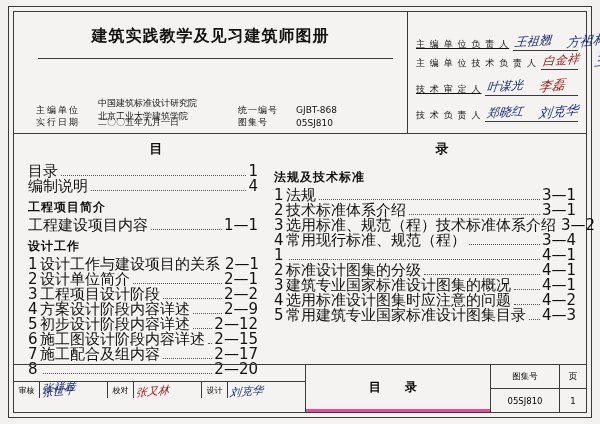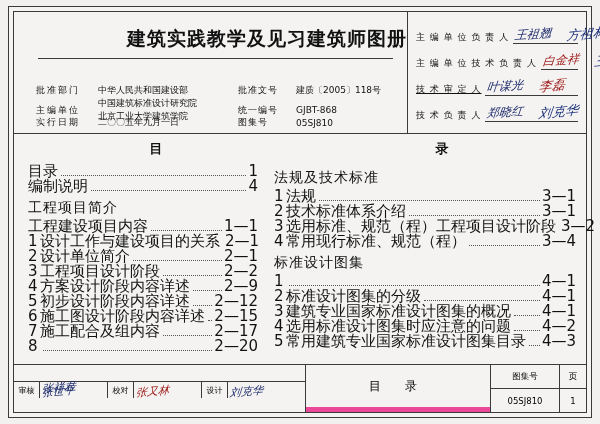--- a/index.html
+++ b/index.html
@@ -6,68 +6,68 @@
   body{width:600px;height:424px;overflow:hidden;font-family:"DejaVu Sans","Liberation Sans",sans-serif;}
   .page{position:relative;width:600px;height:424px;background:#f2f1ef;box-sizing:border-box;}
   .sheet{position:absolute;left:8px;top:6px;width:584px;height:412px;border:1px solid #3a3a3a;box-sizing:border-box;background:#f4f3f1;}
   .inner{position:absolute;left:4px;top:4px;right:4px;bottom:4px;border:1px solid #3a3a3a;box-sizing:border-box;}
 
   
   .topwrap{position:absolute;left:0;top:0;right:0;height:122px;border-bottom:1px solid #3a3a3a;box-sizing:border-box;display:flex;}
   .topleft{width:394px;border-right:1px solid #3a3a3a;box-sizing:border-box;position:relative;}
   .topright{flex:1;position:relative;}
 
-  .bigtitle{position:absolute;left:0;right:0;top:14px;text-align:right;font-size:19px;font-weight:bold;letter-spacing:1px;color:#111;}
+  .bigtitle{position:absolute;left:0;right:0;top:14px;text-align:center;font-size:16px;font-weight:bold;letter-spacing:1px;color:#111;}
   .titleline{position:absolute;left:24px;right:14px;top:46px;height:1px;background:#3a3a3a;}
 
   .metarow{position:absolute;left:22px;right:10px;font-size:9px;color:#111;display:flex;align-items:center;}
   .metarow .lbl{width:62px;letter-spacing:2px;}
   .metarow .val{width:140px;}
   .metarow .lbl2{width:58px;letter-spacing:1px;}
   .metarow .val2{flex:1;}
   .r2{top:72px;}
   .r3{top:85px;}
   .r4{top:104px;}
   .stack{display:flex;flex-direction:column;line-height:13px;justify-content:center;}
 
   
   .sigrow{position:absolute;left:8px;right:8px;font-size:9px;display:flex;align-items:flex-end;color:#111;}
   .sigrow .slbl{letter-spacing:1px;white-space:nowrap;}
   .sigrow .sval{flex:1;margin-left:4px;border-bottom:1px solid #3a3a3a;height:15px;position:relative;}
-  .s1{top:16px;}
+  .s1{top:23px;text-decoration:underline;}
   .s2{top:42px;align-items:flex-end;}
   .s3{top:68px;text-decoration:underline;}
   .s4{top:94px;}
   .hand{position:absolute;left:2px;bottom:0px;font-family:"DejaVu Serif","Liberation Serif",serif;font-size:12px;font-style:italic;color:#1c2a6b;transform:skewX(-10deg) rotate(-4deg);white-space:nowrap;}
   .hand.b{left:54px;color:#1a2f7a;transform:skewX(-12deg) rotate(-6deg);font-size:13px;}
   .hand.red{color:#9b1414;}
 
   
   .contents{position:absolute;left:0;top:122px;right:0;bottom:48px;display:flex;}
   .col{box-sizing:border-box;padding:6px 10px 0 14px;}
   .colL{width:294px;}
   .colR{flex:1;padding-left:6px;}
   .mulu{position:absolute;left:0;right:0;top:126px;height:20px;display:flex;}
   .mulu span{font-size:13px;font-weight:bold;letter-spacing:10px;color:#111;}
   .muluL{width:294px;text-align:center;}
   .muluR{flex:1;text-align:center;}
 
-  .grp{font-size:14px;font-weight:normal;color:#111;margin:5px 0 2px 0;letter-spacing:1px;}
+  .grp{font-size:12px;font-weight:bold;color:#111;margin:5px 0 2px 0;letter-spacing:1px;}
   .item{font-size:15px;color:#111;display:flex;align-items:baseline;line-height:14px;}
   .item .num{width:12px;flex:none;}
   .item .txt{white-space:nowrap;}
   .item .dots{flex:1;border-bottom:1px dotted #555;margin:0 2px 3px 3px;}
   .item .pg{flex:none;}
   .noindent .num{width:0;}
 
   
   .titleblock{position:absolute;left:0;right:0;bottom:0;height:48px;border-top:1px solid #3a3a3a;box-sizing:border-box;display:flex;}
   .tb-left{width:292px;border-right:1px solid #3a3a3a;box-sizing:border-box;position:relative;}
   .tb-mid{flex:1;box-sizing:border-box;position:relative;display:flex;flex-direction:column;}
-  .tb-mid-top{flex:1;display:flex;align-items:center;justify-content:center;border-bottom:5px solid #ec4899;font-size:12px;font-weight:normal;letter-spacing:10px;}
+  .tb-mid-top{flex:1;display:flex;align-items:center;justify-content:center;border-bottom:3px solid #ec4899;font-size:12px;font-weight:bold;letter-spacing:10px;}
   .tb-right{width:96px;box-sizing:border-box;border-left:1px solid #3a3a3a;display:flex;flex-direction:column;}
   .tb-right .two{display:flex;flex:1;}
   .tb-right .two .c1{flex:1;display:flex;align-items:center;justify-content:center;font-size:8.5px;border-right:1px solid #3a3a3a;}
   .tb-right .two .c2{width:26px;display:flex;align-items:center;justify-content:center;font-size:8.5px;}
 
   .apr{position:absolute;left:0;right:0;bottom:14px;height:17px;display:flex;border-top:1px solid #3a3a3a;box-sizing:border-box;}
   .apr .ac{border-right:1px solid #3a3a3a;box-sizing:border-box;display:flex;align-items:center;justify-content:center;font-size:8px;position:relative;}
   .apr .w1{width:26px;}
   .apr .w2{width:68px;}
   .apr .w3{width:26px;}
@@ -82,26 +82,20 @@
 
 <div class="page">
   <div class="sheet">
     <div class="inner">
 
       <div class="topwrap">
         <div class="topleft">
           <div class="bigtitle">建筑实践教学及见习建筑师图册</div>
           <div class="titleline"></div>
 
-          <div class="metarow r2">
-            <div class="lbl">批准部门</div>
-            <div class="val">中华人民共和国建设部</div>
-            <div class="lbl2">批准文号</div>
-            <div class="val2">建质〔2005〕118号</div>
-          </div>
 
           <div class="metarow r3">
             <div class="lbl">主编单位</div>
             <div class="val stack">
               <span>中国建筑标准设计研究院</span>
               <span>北京工业大学建筑学院</span>
             </div>
             <div class="lbl2">统一编号</div>
             <div class="val2">GJBT-868</div>
           </div>
@@ -165,20 +159,21 @@
               <span class="dots"></span>
               <span class="pg">4</span>
             </div>
             <div class="grp">工程项目简介</div>
             <div class="item noindent">
               <span class="num"></span>
               <span class="txt">工程建设项目内容</span>
               <span class="dots"></span>
               <span class="pg">1—1</span>
             </div>
+            <div class="grp">设计工作</div>
             <div class="item">
               <span class="num">1</span>
               <span class="txt">设计工作与建设项目的关系</span>
               <span class="dots"></span>
               <span class="pg">2—1</span>
             </div>
             <div class="item">
               <span class="num">2</span>
               <span class="txt">设计单位简介</span>
               <span class="dots"></span>
@@ -229,31 +224,30 @@
               <span class="pg">3—1</span>
             </div>
             <div class="item">
               <span class="num">2</span>
               <span class="txt">技术标准体系介绍</span>
               <span class="dots"></span>
               <span class="pg">3—1</span>
             </div>
             <div class="item">
               <span class="num">3</span>
-              <span class="txt">选用标准、规范（程）工程项目设计阶段</span>
+              <span class="txt">选用标准、规范（程）技术标准体系介绍</span>
               <span class="dots"></span>
               <span class="pg">3—2</span>
             </div>
             <div class="item">
               <span class="num">4</span>
               <span class="txt">常用现行标准、规范（程）</span>
               <span class="dots"></span>
               <span class="pg">3—4</span>
             </div>
-            <div class="grp">标准设计图集</div>
             <div class="item">
               <span class="num">1</span>
               <span class="dots"></span>
               <span class="pg">4—1</span>
             </div>
             <div class="item">
               <span class="num">2</span>
               <span class="txt">标准设计图集的分级</span>
               <span class="dots"></span>
               <span class="pg">4—1</span>

